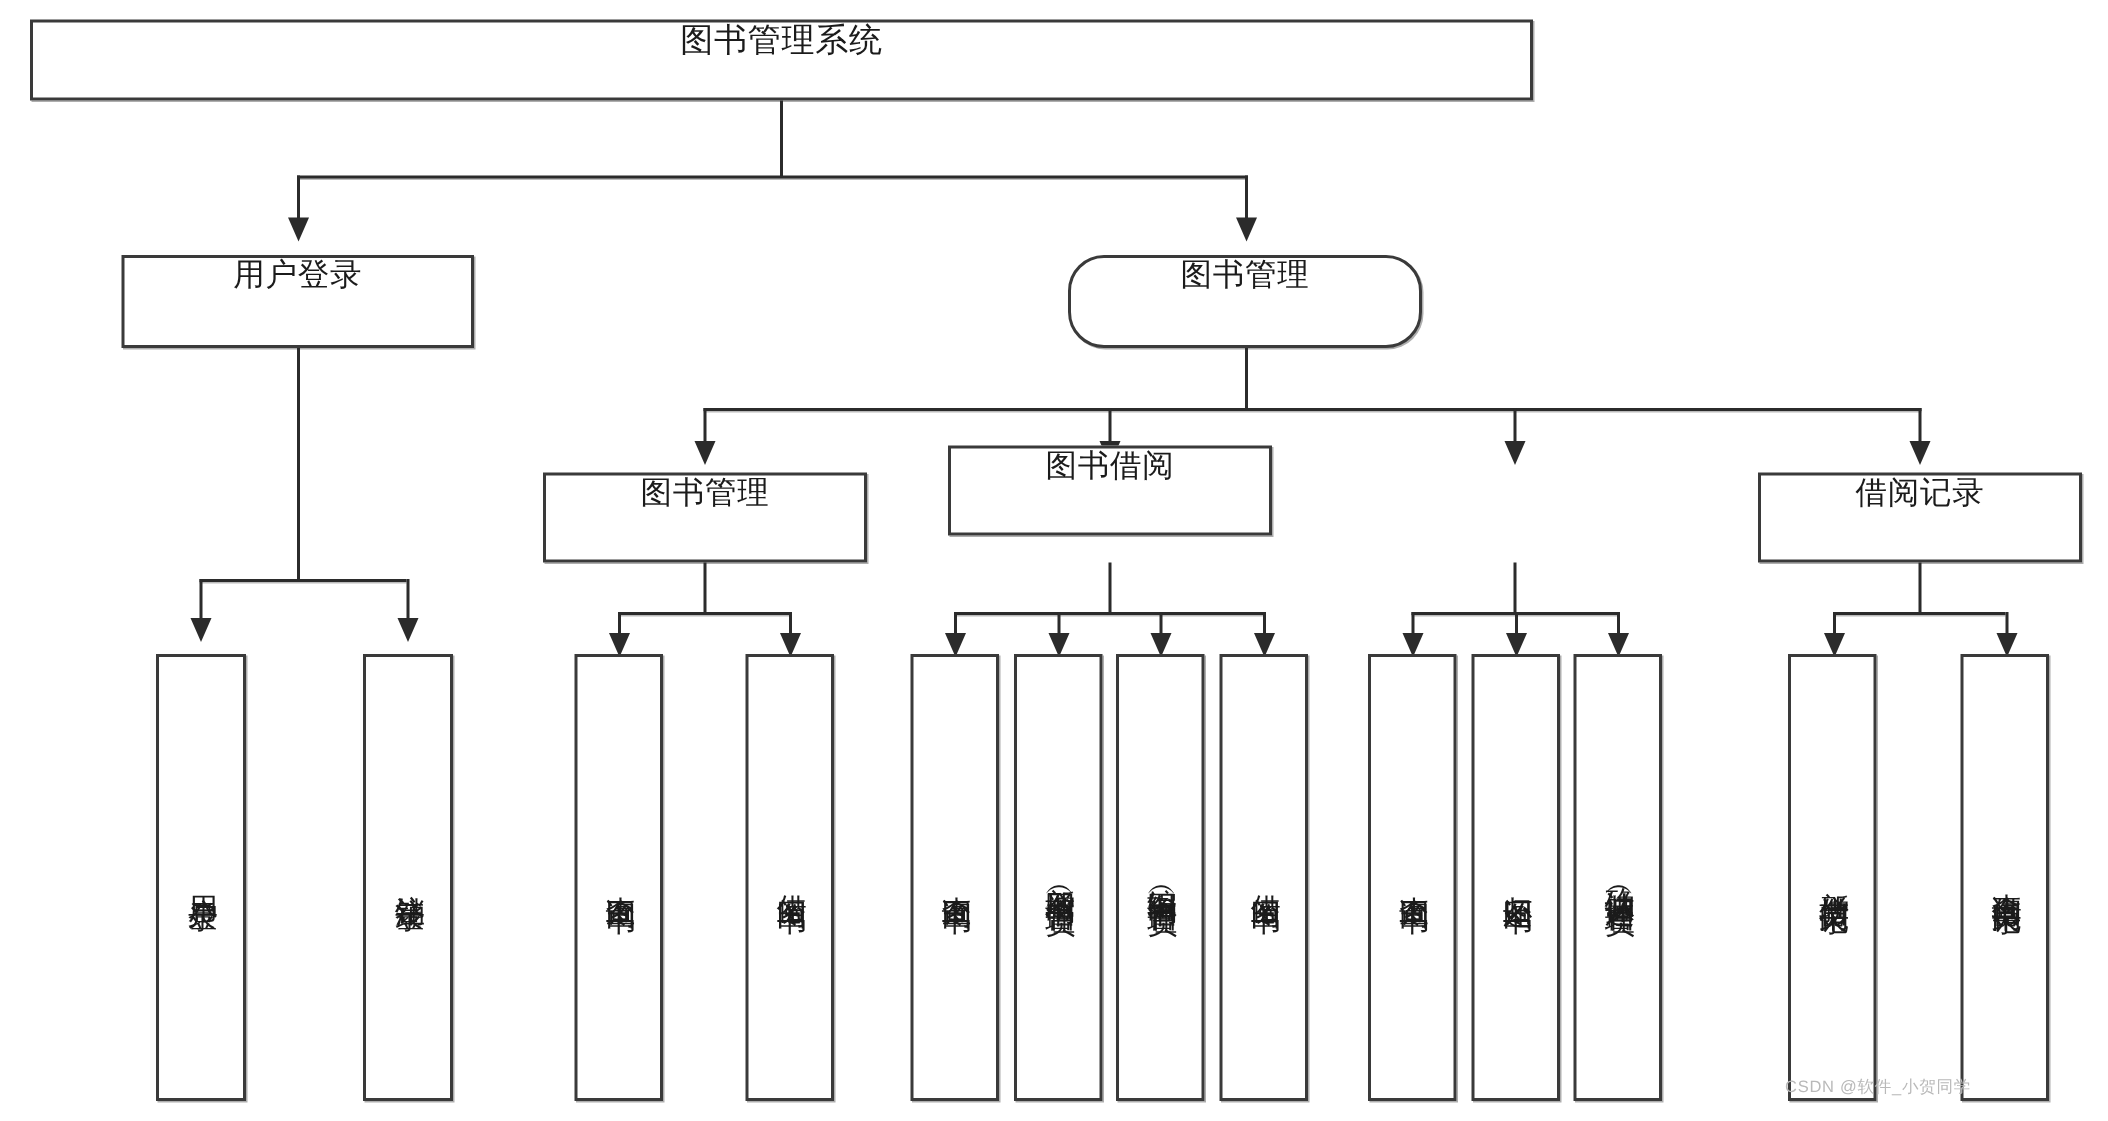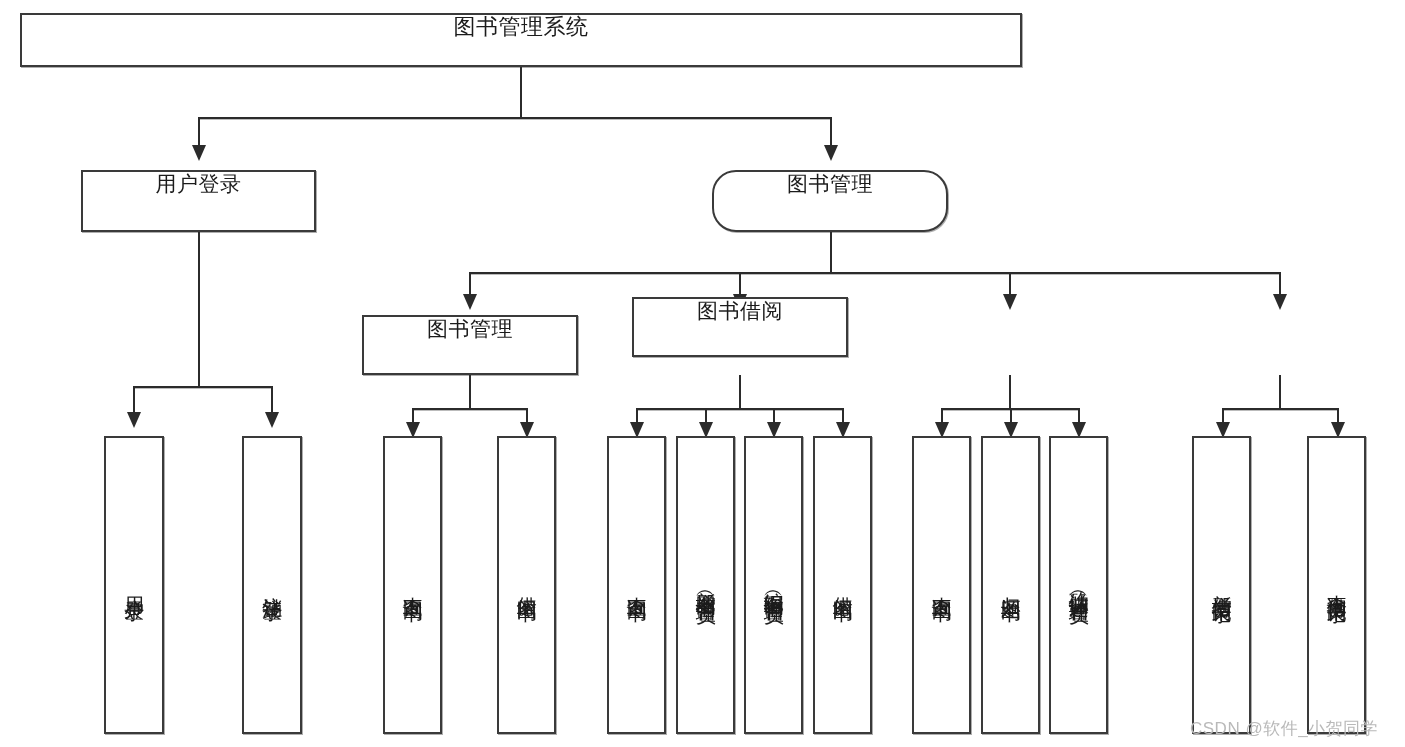--- a/index.html
+++ b/index.html
@@ -72,21 +72,21 @@
     width: 0;
     height: 0;
     border-left: 7px solid transparent;
     border-right: 7px solid transparent;
     border-top: 16px solid #2b2b2b;
   }
 
   
   #watermark {
     position: absolute;
-    font-size: 17px;
+    font-size: 11px;
     color: #b9b9b9;
     white-space: nowrap;
     user-select: none;
     letter-spacing: 0.5px;
   }
 </style>
 </head>
 <body>
 
 <div id="canvas">
@@ -128,20 +128,23 @@
   <div class="arrow" style="left:1003px; top:294px;"></div>
   <div class="line v" style="left:1279px; top:272px; height:24px;"></div>
   <div class="arrow" style="left:1273px; top:294px;"></div>
 
   <div class="node h" style="left:362px; top:315px; width:216px; height:60px;">
     <span class="label">图书管理</span>
   </div>
   <div class="node h" style="left:632px; top:297px; width:216px; height:60px;">
     <span class="label">图书借阅</span>
   </div>
+  <div class="node h" style="left:1172px; top:315px; width:216px; height:60px;">
+    <span class="label">借阅记录</span>
+  </div>
 
   <div class="line v" style="left:469px; top:375px; height:34px;"></div>
   <div class="line bus" style="left:412px; top:408px; width:114px;"></div>
   <div class="line v" style="left:412px; top:408px; height:20px;"></div>
   <div class="arrow" style="left:406px; top:422px;"></div>
   <div class="line v" style="left:526px; top:408px; height:20px;"></div>
   <div class="arrow" style="left:520px; top:422px;"></div>
 
   <div class="line v" style="left:739px; top:375px; height:34px;"></div>
   <div class="line bus" style="left:636px; top:408px; width:206px;"></div>

